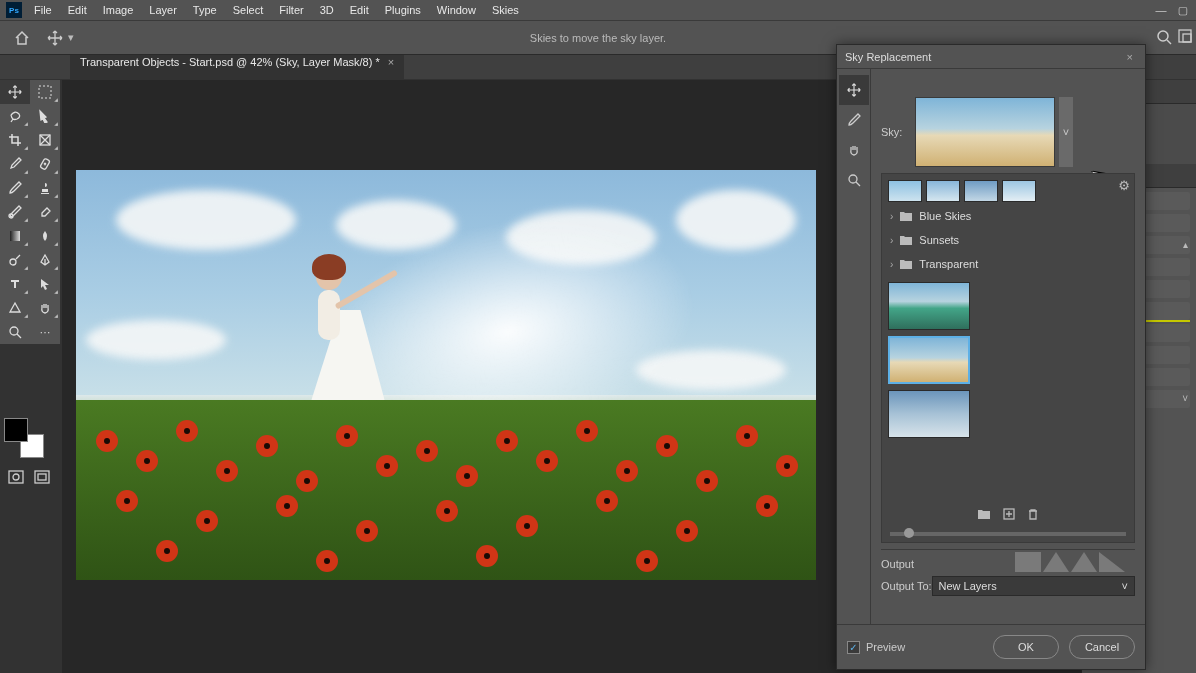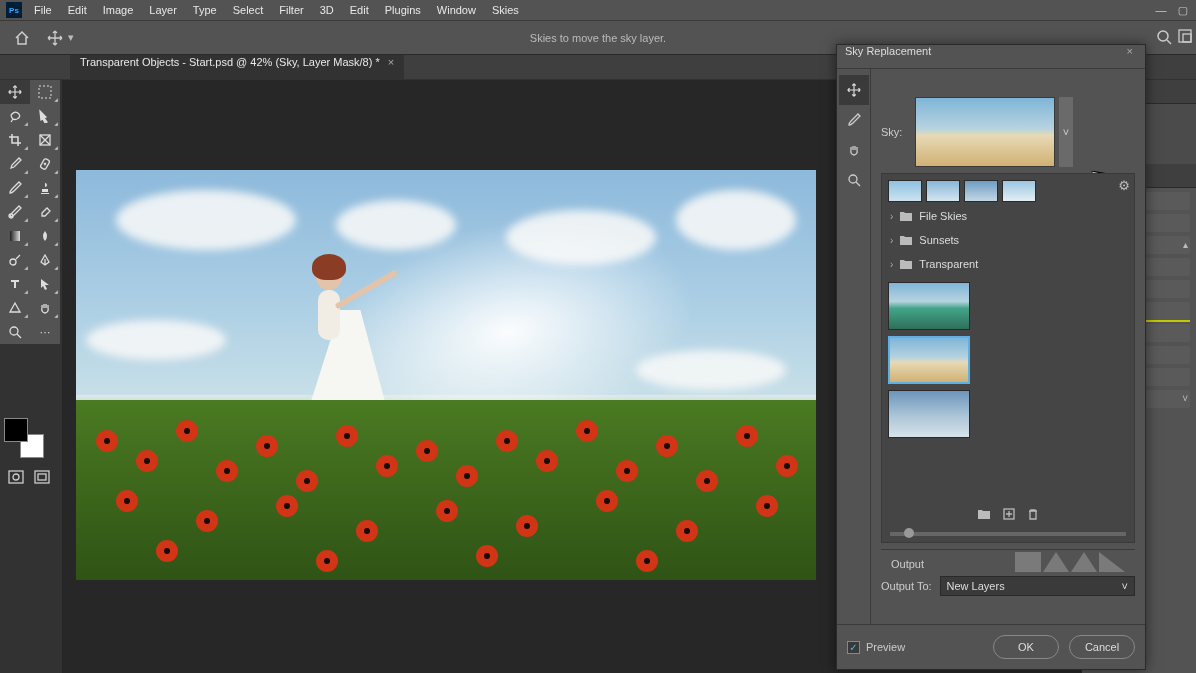--- a/index.html
+++ b/index.html
@@ -165,21 +165,21 @@
   .dialog {
     position:absolute;
     left:836px; top:44px;
     width:310px; height:626px;
     background:#535353;
     border:1px solid #2a2a2a;
     box-shadow: 0 0 12px rgba(0,0,0,0.5);
     display:flex; flex-direction:column;
   }
   .dialog-title{
-    height:24px; background:#535353; display:flex; padding:0 8px; color:#ddd;
+    height:24px; background:#535353; display:flex; align-items:center; padding:0 8px; color:#ddd;
     border-bottom:1px solid #3a3a3a;
   }
   .dialog-close{ margin-left:auto; color:#aaa; cursor:pointer; padding:0 4px;}
   .dialog-body{ flex:1; display:flex;}
   .dialog-tools{
     width:34px; background:#535353; border-right:1px solid #3a3a3a;
     display:flex; flex-direction:column; align-items:center; padding-top:6px; gap:0;
   }
   .dtool { width:30px; height:30px; display:flex; align-items:center; justify-content:center; color:#ccc; cursor:pointer;}
   .dtool.active{ background:#3a3a3a;}
@@ -220,22 +220,22 @@
   }
   .thumb-lg.selected{ border:2px solid #5db0e6;}
   .sk1{background:linear-gradient(#7fb5d8 0%, #b7d3df 40%, #43a588 55%, #2f6f5c 100%);}
   .sk2{background:linear-gradient(#7fb5d8 0%, #b7d3df 45%, #e7d9b6 55%, #d0b173 100%);}
   .sk3{background:linear-gradient(#6b95bb 0%, #a7c2d6 50%, #d7e3ea 100%);}
   .thumb-col{ display:flex; flex-direction:column; gap:6px; margin-top:4px;}
   .picker-footer{ margin-top:auto; display:flex; gap:12px; justify-content:center; padding-top:8px; color:#bbb;}
   .picker-slider{ height:4px; background:#666; margin:8px 2px 0 2px; position:relative;}
   .picker-slider::after{content:"";position:absolute;left:14px;top:-4px;width:10px;height:10px;border-radius:50%;background:#999;}
   .output-sec{ border-top:1px solid #3a3a3a; padding:6px 0 0 0;}
-  .output-head{ color:#ccc; padding:2px 0;margin-left:10px;}
-  .output-row{ display:flex; align-items:center; gap:8px; padding:4px 0;}
+  .output-head{ color:#ccc; padding:2px 0;}
+  .output-row{ display:flex; align-items:center; padding:4px 0;}
   .output-select{
     flex:1; height:20px; background:#3a3a3a; border:1px solid #2a2a2a;
     display:flex; align-items:center; padding:0 6px; color:#ddd; justify-content:space-between;
   }
   .dialog-buttons{
     display:flex; align-items:center; gap:10px; padding:10px;
     border-top:1px solid #3a3a3a;
   }
   .chk{ display:flex; align-items:center; gap:6px;}
   .chkbox{ width:13px; height:13px; background:#3a3a3a; border:1px solid #888; display:flex;align-items:center;justify-content:center;color:#5db0e6;font-size:10px;}
@@ -561,21 +561,21 @@
           <div class="thumb-sm"></div>
           <div class="thumb-sm" style="background:linear-gradient(#88b6d9,#d5e6ef);"></div>
           <div class="thumb-sm" style="background:linear-gradient(#6f9cc4,#c2d7e5);"></div>
           <div class="thumb-sm" style="background:linear-gradient(#9cc6e2,#e3eef4);"></div>
         </div>
         <div class="folder-row">
           <span class="caret-r">›</span>
           <svg width="14" height="12" viewBox="0 0 14 12" fill="#bbb">
               <path d="M1 2 H5 L6 3 H13 V11 H1 Z"></path>
             </svg>
-          <span>File Skies</span>
+          <span>Blue Skies</span>
         </div>
         <div class="folder-row">
           <span class="caret-r">›</span>
           <svg width="14" height="12" viewBox="0 0 14 12" fill="#bbb">
               <path d="M1 2 H5 L6 3 H13 V11 H1 Z"></path>
             </svg>
           <span>Sunsets</span>
         </div>
         <div class="folder-row">
           <span class="caret-r">›</span>

